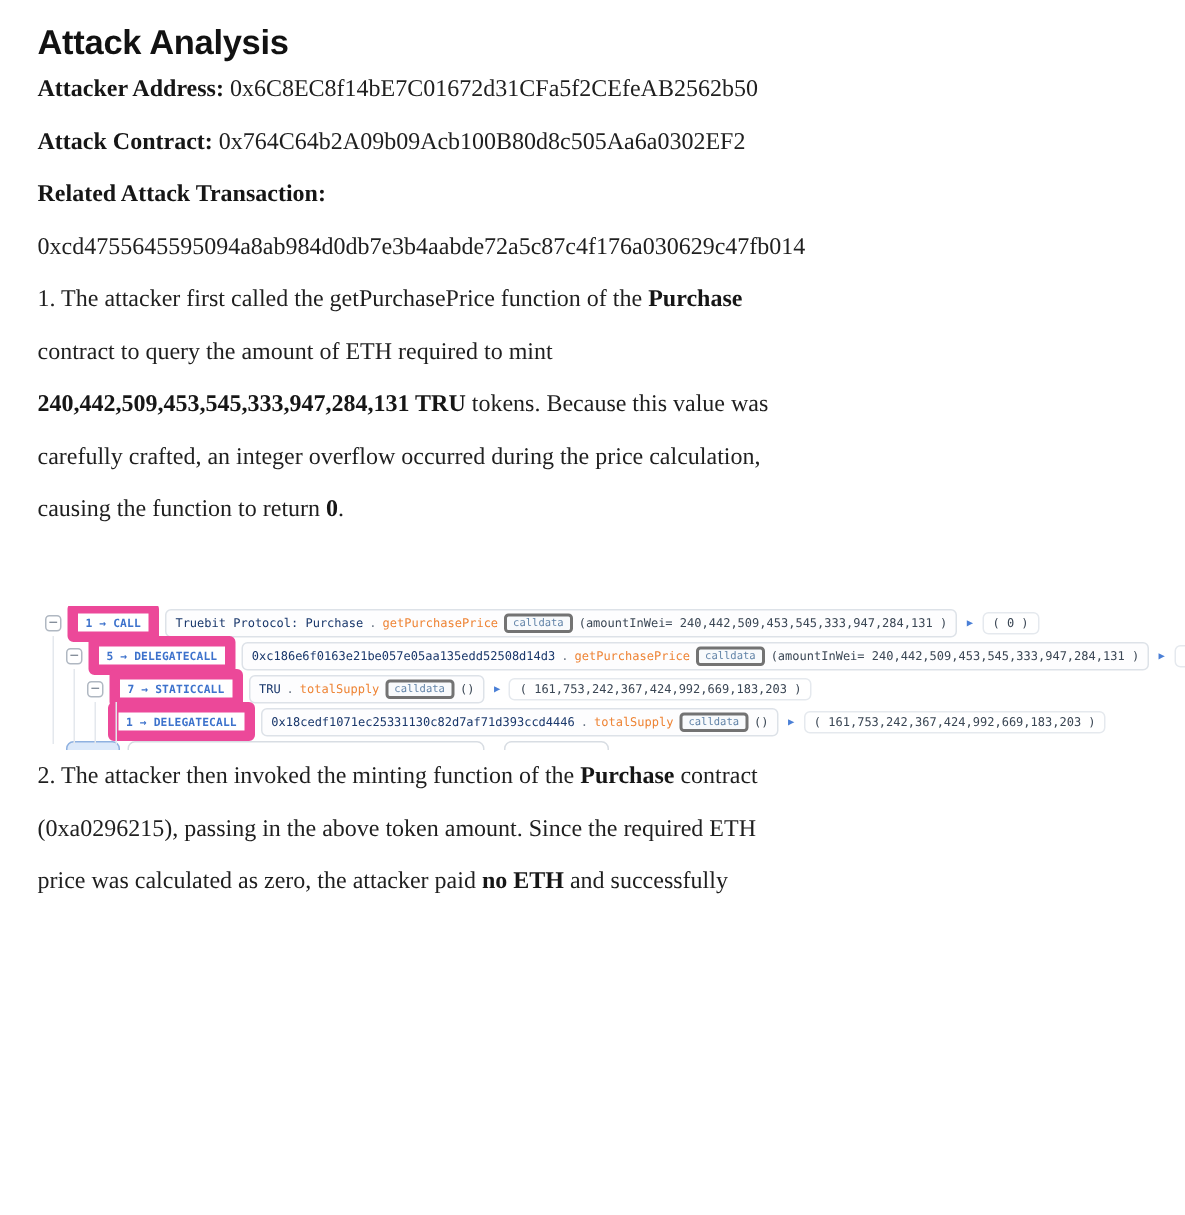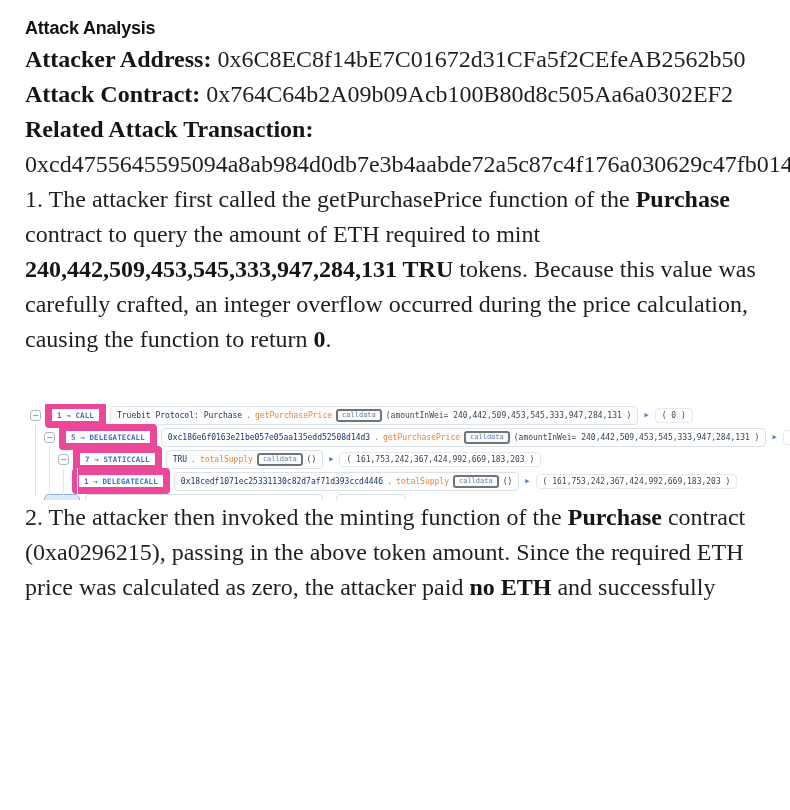--- a/index.html
+++ b/index.html
@@ -6,25 +6,25 @@
   html, body { margin: 0; padding: 0; }
   body {
     width: 790px; height: 810px; overflow: hidden;
     background: #ffffff;
     padding: 0 25px;
     font-family: "Liberation Serif", serif;
     color: #212121;
   }
   h1.page-title {
     font-family: "Liberation Sans", sans-serif;
-    font-size: 18px; line-height: 28px; letter-spacing: -0.2px;
+    font-size: 23px; line-height: 28px; letter-spacing: -0.2px;
     color: #121212; margin: 14px 0 0 0;
   }
   p.doc-line {
-    font-size: 24px; line-height: 35px; margin: 0;
+    font-size: 16px; line-height: 35px; margin: 0;
     max-width: 740px; white-space: pre-wrap; color: #1f1f1f;
   }
   p.doc-line strong { font-weight: 700; color: #161616; }
   .m-first { margin-top: 20px; }
   .m-block { margin-top: 37px; }
 
   
   .trace {
     position: relative;
     margin: 47px -25px 0 0;          

